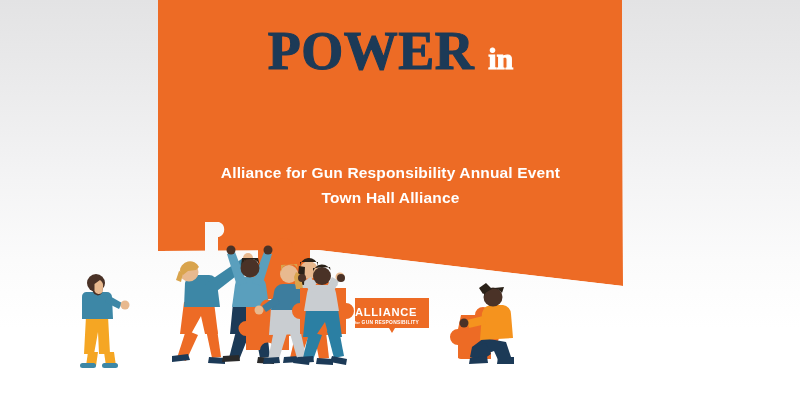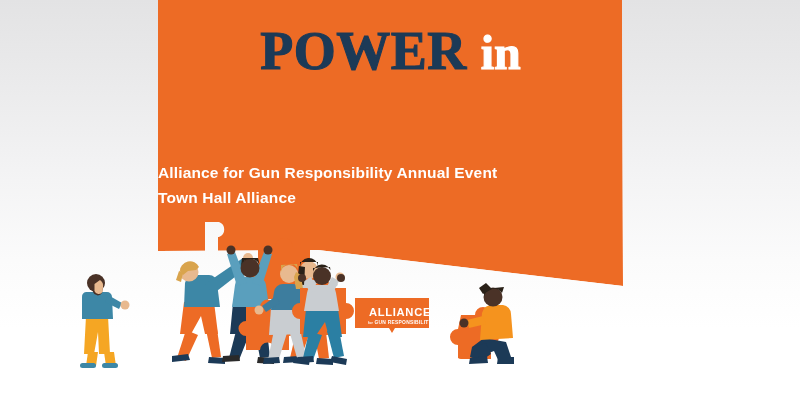--- a/index.html
+++ b/index.html
@@ -40,29 +40,29 @@
     -webkit-text-stroke: 1.1px #1c3a57;
   }
   .headline .hl-line {
     display: block;
     white-space: nowrap;
   }
   .headline .word-in {
     color: #ffffff;
     -webkit-text-stroke: 1.1px #ffffff;
     text-transform: lowercase;
-    font-size: 48px;
+    font-size: 30px;
     letter-spacing: 0;
   }
   .subtitle {
     position: absolute;
     left: 158px;
     top: 160px;
     width: 465px;
-    text-align: left;
+    text-align: center;
     color: #ffffff;
     font-family: "Liberation Sans", sans-serif;
     font-weight: bold;
     font-size: 15.5px;
     line-height: 1.62;
     letter-spacing: 0.15px;
   }
   .subtitle span { display: block; }
   
   .logo {
@@ -70,21 +70,21 @@
     left: 355px;
     top: 298px;
     width: 74px;
     height: 36px;
   }
   .logo-text {
     position: absolute;
     left: 0;
     top: 0;
     width: 90px;
-    text-align: center;
+    text-align: left;
     pointer-events: none;
   }
   .logo-main {
     display: block;
     color: #ffffff;
     font-family: "Liberation Sans", sans-serif;
     font-weight: bold;
     font-size: 11.2px;
     letter-spacing: 0.7px;
     margin-top: 8px;

